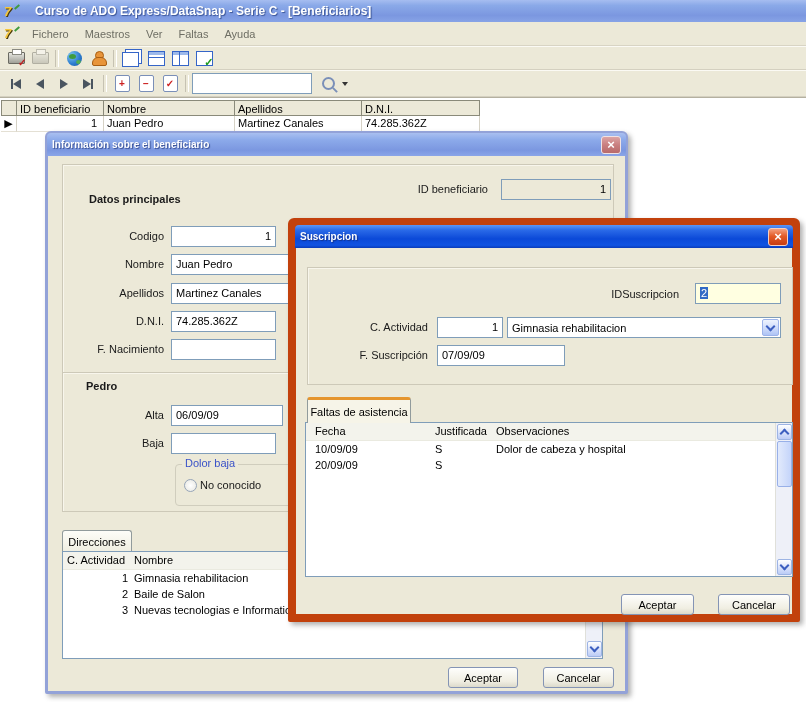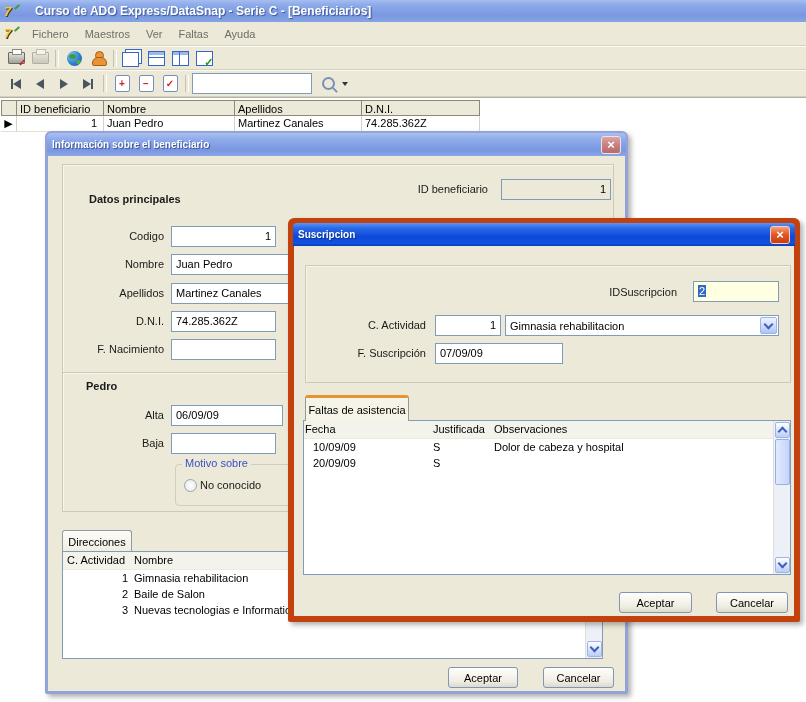--- a/index.html
+++ b/index.html
@@ -58,21 +58,21 @@
   .gh-cell{background:#ece9d8;border:1px solid #8a8a7a;border-left:none;height:16px;line-height:16px;
            padding-left:3px;box-sizing:border-box;}
   .gh-cell:first-child{border-left:1px solid #8a8a7a;}
   .gr{display:flex;position:absolute;left:1px;top:18px;}
   .gr-cell{height:16px;line-height:15px;padding-left:3px;box-sizing:border-box;border-right:1px solid #d6d2c6;border-bottom:1px solid #e4e0d4;background:#fff;}
   .ind{display:flex;align-items:center;justify-content:center;padding-left:0;}
   
   .dlg{position:absolute;box-sizing:border-box;border-radius:6px 6px 2px 2px;box-shadow:3px 3px 5px rgba(60,60,60,.4);}
   .dlg1{left:45px;top:131px;width:583px;height:563px;border:3px solid #93a2d8;background:#ece9d8;}
   .dlg1 .dtitle{background:linear-gradient(180deg,#a9bfF0 0%,#8caaea 30%,#7b97e0 75%,#8aa5e8 100%);}
-  .dlg2{left:288px;top:218px;width:512px;height:404px;border:6px solid #c2410c;background:#ece9d8;}
+  .dlg2{left:288px;top:218px;width:512px;height:404px;border:8px solid #c2410c;background:#ece9d8;}
   .dlg2 .dtitle{background:linear-gradient(180deg,#5b95f6 0%,#2a6ae8 22%,#0b49d8 60%,#1053e2 88%,#0a3bb8 100%);}
   .dtitle{position:absolute;left:-1px;top:-1px;right:-1px;height:23px;border-radius:4px 4px 0 0;
     display:flex;align-items:center;padding:0 5px;box-sizing:border-box;}
   .dtitle .tt{color:#fff;font-weight:bold;font-size:10px;text-shadow:1px 1px 1px rgba(20,40,110,.7);}
   .xbtn{margin-left:auto;width:20px;height:18px;border-radius:3px;display:flex;align-items:center;justify-content:center;
     color:#fff;font-weight:bold;font-size:13px;line-height:1;border:1px solid #f0e2e2;box-sizing:border-box;}
   .xbtn.pale{background:linear-gradient(180deg,#dca4a4 0%,#c97f7f 50%,#b86a6a 100%);}
   .xbtn.hot{background:linear-gradient(180deg,#f4a080 0%,#e35a27 45%,#c83c10 100%);border-color:#f6cfc0;}
   .panel{position:absolute;border:1px solid #cdc9b8;box-shadow:inset 1px 1px 0 #f8f6ec;background:#ece9d8;}
   .lbl{position:absolute;white-space:nowrap;color:#1a1a1a;}
@@ -241,21 +241,21 @@
     <div class="panel" style="left:14px;top:238px;width:550px;height:138px;">
       <span class="lbl b" style="left:23px;top:7px;">Pedro</span>
 
       <span class="lbl rlbl" style="left:48px;top:36px;width:53px;">Alta</span>
       <div class="fld" style="left:108px;top:32px;width:112px;">06/09/09</div>
 
       <span class="lbl rlbl" style="left:48px;top:64px;width:53px;">Baja</span>
       <div class="fld" style="left:108px;top:60px;width:105px;"></div>
 
       <div class="gbox" style="left:112px;top:91px;width:185px;height:40px;">
-        <span class="gcap">Motivo sobre</span>
+        <span class="gcap">Dolor baja</span>
         <span class="radio" style="position:absolute;left:8px;top:14px;"></span>
         <span class="lbl" style="left:24px;top:14px;">No conocido</span>
         <span class="radio" style="position:absolute;left:166px;top:14px;"></span>
       </div>
     </div>
 
     <div class="tab" style="left:14px;top:396px;width:70px;height:22px;">
       <span>Direcciones</span>
     </div>
 
@@ -315,21 +315,21 @@
 
       <span class="lbl rlbl" style="left:20px;top:81px;width:100px;">F. Suscripción</span>
       <div class="fld" style="left:129px;top:77px;width:128px;">07/09/09</div>
     </div>
 
     <div class="tab active" style="left:11px;top:171px;width:104px;height:26px;">
       <span>Faltas de asistencia</span>
     </div>
     <div class="grid2" style="left:9px;top:196px;width:488px;height:155px;">
       <div class="lb-head">
-        <span class="cellx" style="left:1px;">Fecha</span>
+        <span class="cellx" style="left:9px;">Fecha</span>
         <span class="cellx" style="left:129px;">Justificada</span>
         <span class="cellx" style="left:190px;">Observaciones</span>
       </div>
       <div class="lb-row">
         <span class="cellx" style="left:9px;">10/09/09</span>
         <span class="cellx" style="left:129px;">S</span>
         <span class="cellx" style="left:190px;">Dolor de cabeza y hospital</span>
       </div>
       <div class="lb-row">
         <span class="cellx" style="left:9px;">20/09/09</span>

